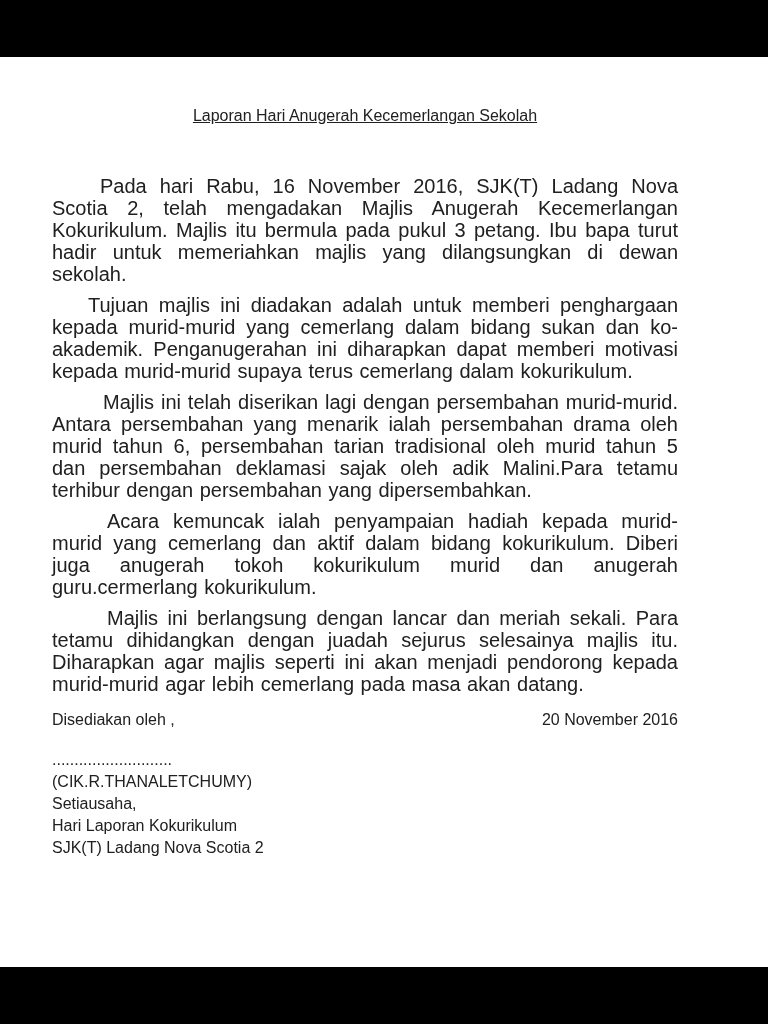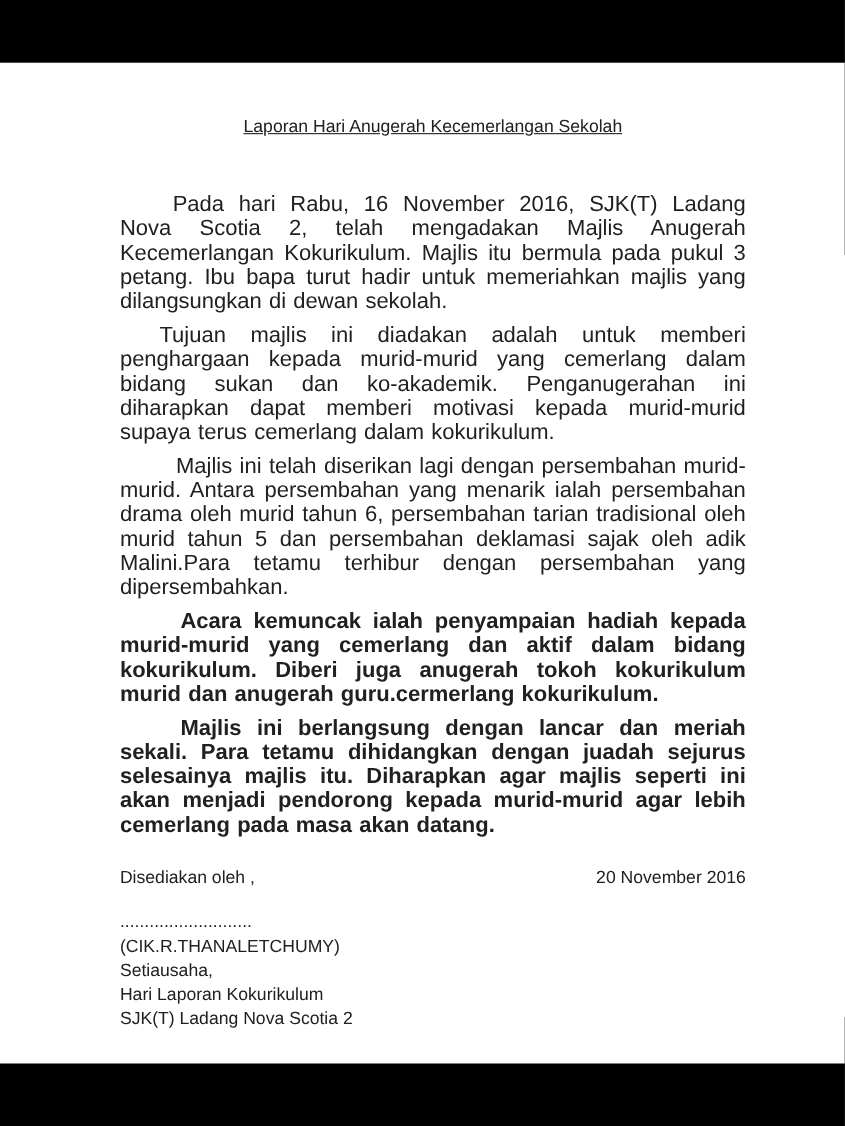--- a/index.html
+++ b/index.html
@@ -13,43 +13,43 @@
   .letterbox {
     position: absolute; left: 0; width: 768px; background: #000000;
   }
   .letterbox.top { top: 0; height: 57px; }
   .letterbox.bottom { top: 967px; height: 57px; }
   .paper {
     position: absolute; top: 57px; left: 0;
     width: 768px; height: 910px;
     background: #ffffff;
     box-sizing: border-box;
-    padding: 48px 90px 0 109px;
+    padding: 48px 90px 0 52px;
     color: #202020;
   }
   .doc-title {
     font-size: 16px; font-weight: 400;
     line-height: 22px;
     text-align: center;
     text-decoration: underline;
     margin: 0 0 48px 0;
   }
   .para {
     font-size: 20px; line-height: 22px;
     text-align: justify;
     word-spacing: 1px;
     margin: 0 0 9px 0;
   }
   .para.ind-48 { text-indent: 48px; }
   .para.ind-36 { text-indent: 36px; }
   .para.ind-50 { text-indent: 50px; }
   .para.ind-51 { text-indent: 51px; }
-  .para.ind-55 { text-indent: 55px; font-weight: bold; }
+  .para.ind-55 { text-indent: 55px; }
   .footer-row {
-    margin-top: 27px;
+    margin-top: 14px;
     display: flex;
     justify-content: space-between;
     font-size: 16px; line-height: 22px;
   }
   .signature {
     margin-top: 18px;
     font-size: 16px; line-height: 22px;
   }
   .sig-line { white-space: nowrap; }
 </style>

